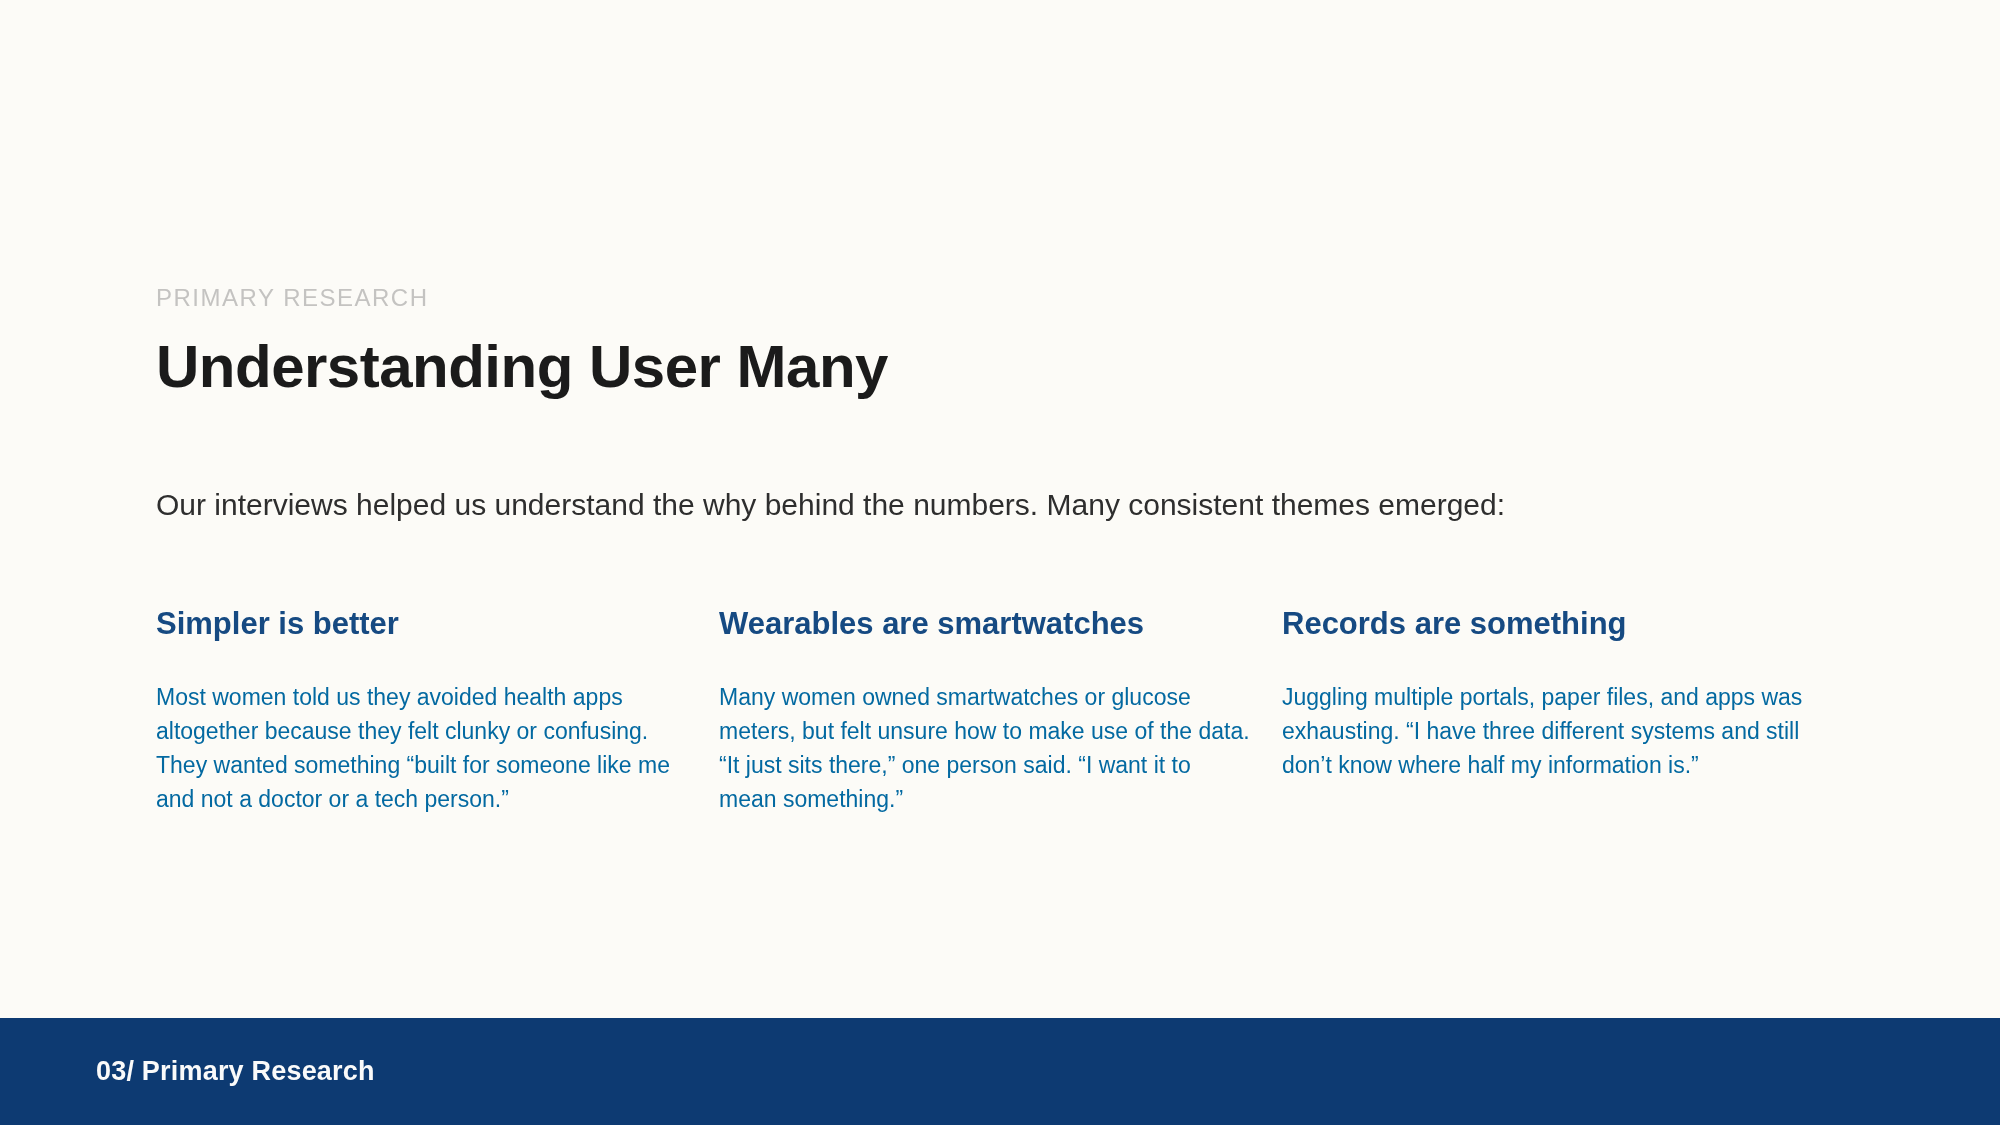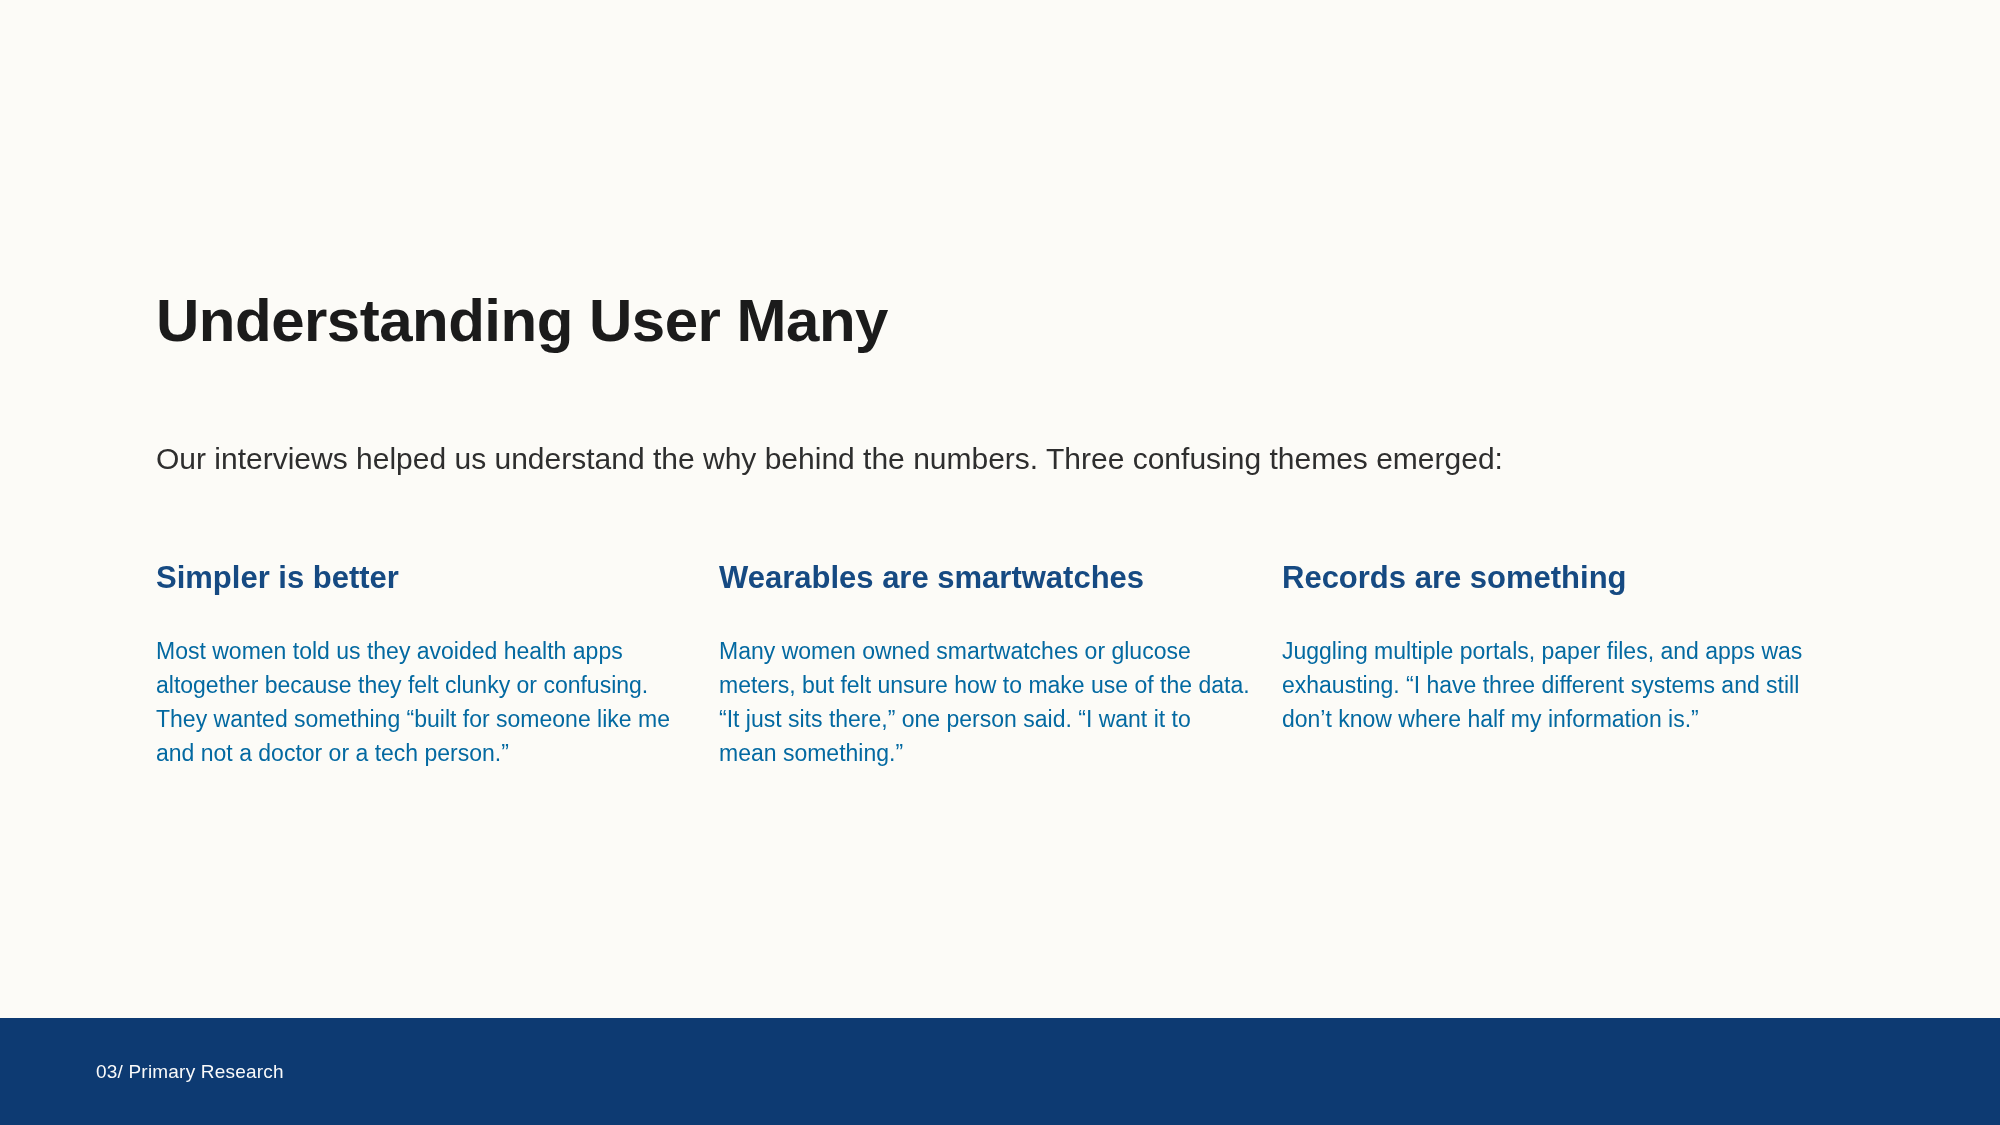--- a/index.html
+++ b/index.html
@@ -76,35 +76,36 @@
     bottom: 0;
     width: 100%;
     height: 107px;
     background: #0D3A72;
     display: flex;
     align-items: center;
     padding-left: 96px;
   }
 
   .footer-label {
-    font-size: 19px;
-    font-weight: 400;
+    font-size: 27px;
+    font-weight: 700;
     color: #FAFAFA;
     letter-spacing: 0.2px;
   }
 </style>
 </head>
 <body>
 
 <main class="slide-content">
 
+  <div class="eyebrow">PRIMARY RESEARCH</div>
 
   <h1 class="slide-title">Understanding User Many</h1>
 
-  <p class="slide-intro">Our interviews helped us understand the why behind the numbers. Three confusing themes emerged:</p>
+  <p class="slide-intro">Our interviews helped us understand the why behind the numbers. Many consistent themes emerged:</p>
 
   <section class="themes-grid">
 
     <div class="theme-col">
       <h2 class="theme-heading">Simpler is better</h2>
       <p class="theme-body">Most women told us they avoided health apps altogether because they felt clunky or confusing. They wanted something “built for someone like me and not a doctor or a tech person.”</p>
     </div>
 
     <div class="theme-col">
       <h2 class="theme-heading">Wearables are smartwatches</h2>

